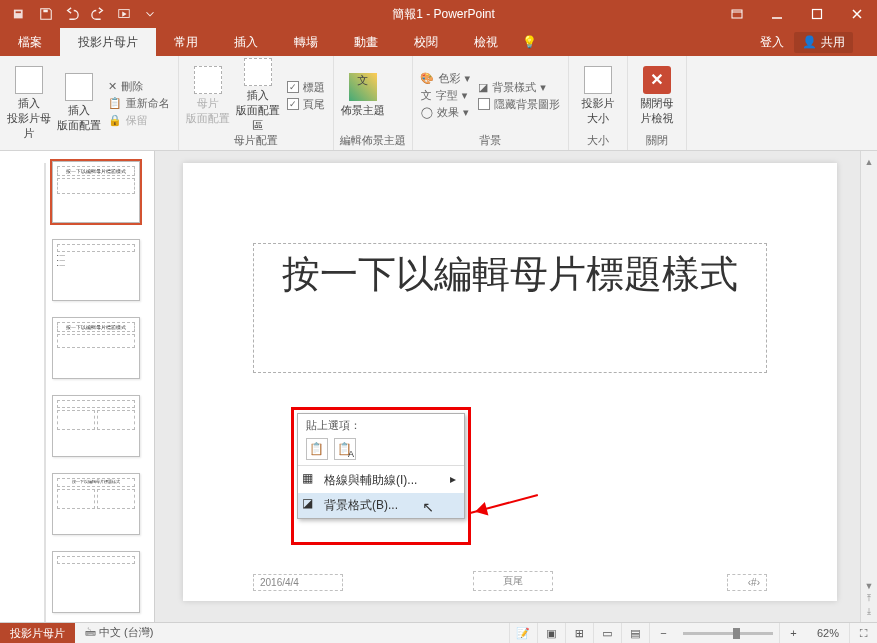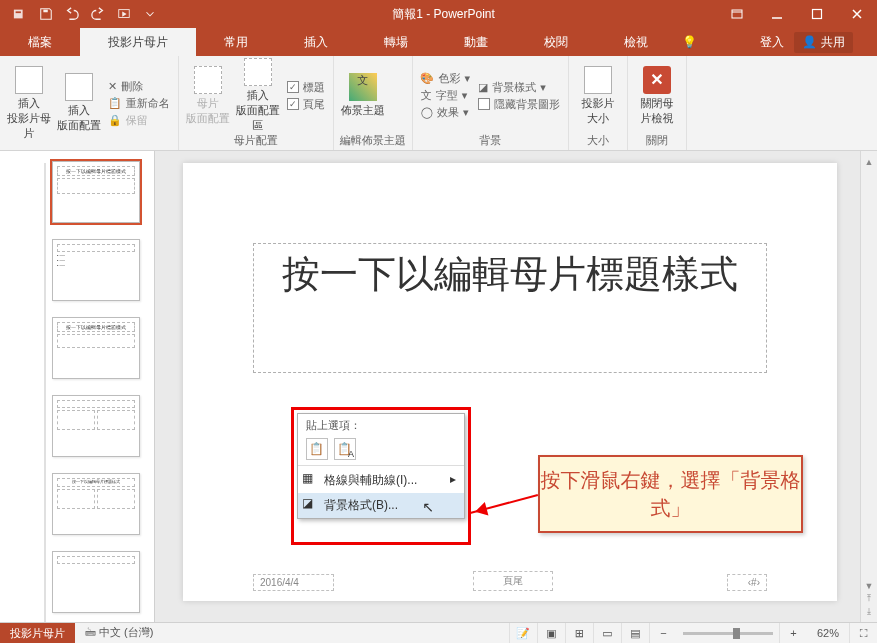--- a/index.html
+++ b/index.html
@@ -7,21 +7,21 @@
 
 .titlebar { background: #b7472a; height: 28px; display: flex; align-items: center; color: #fff; font-size: 12px; }
 .qat { display: flex; align-items: center; gap: 2px; padding: 0 8px; }
 .qat-btn { width: 24px; height: 24px; display: flex; align-items: center; justify-content: center; opacity: 0.9; }
 .qat-btn svg { width: 14px; height: 14px; }
 .title-center { flex: 1; text-align: center; }
 .win-controls { display: flex; }
 .win-btn { width: 40px; height: 28px; display: flex; align-items: center; justify-content: center; }
 
 .menubar { background: #b7472a; height: 28px; display: flex; align-items: center; color: #fff; font-size: 12px; }
-.menutab { padding: 0 28px; height: 100%; display: flex; align-items: center; }
+.menutab { padding: 0 18px; height: 100%; display: flex; align-items: center; }
 .menutab.active { background: #f3f3f3; color: #444; }
 .tellme { color: #f5c9bd; padding: 0 6px; display: flex; align-items: center; gap: 4px; }
 .menu-right { margin-left: auto; display: flex; align-items: center; gap: 10px; padding-right: 24px; }
 .share-btn { background: #a23e24; padding: 2px 8px; border-radius: 2px; display: flex; align-items: center; gap: 4px; }
 
 .ribbon { background: #f3f3f3; height: 95px; display: flex; border-bottom: 1px solid #d4d4d4; font-size: 11px; color: #444; }
 .rgroup { border-right: 1px solid #e0e0e0; padding: 2px 6px; display: flex; flex-direction: column; justify-content: space-between; }
 .rgroup-label { text-align: center; font-size: 11px; color: #666; }
 .rgroup-body { flex: 1; display: flex; align-items: center; gap: 4px; }
 .big-btn { display: flex; flex-direction: column; align-items: center; gap: 2px; width: 46px; text-align: center; }
@@ -326,21 +326,21 @@
     <div class="thumb-wrap">
         <div class="thumb">
           <div class="t-box" style="height:8px;"></div>
         </div>
       </div>
   </div>
 
   <div class="editarea">
     <div class="canvas">
       <div class="txtbox title-box">按一下以編輯母片標題樣式</div>
-      <div class="footer-box" style="left:70px;width:81px;">2016/4/4</div>
+      <div class="footer-box" style="left:70px;width:90px;">2016/4/4</div>
       <div class="footer-box" style="left:290px;width:80px;text-align:center;">頁尾</div>
       <div class="footer-box" style="right:70px;width:40px;text-align:right;">‹#›</div>
 
       <div class="context-menu">
         <div class="cm-sec-label">貼上選項：</div>
         <div class="cm-row">
           <div class="paste-ico">📋</div>
           <div class="paste-ico" style="position:relative;">📋<span style="position:absolute;right:1px;bottom:0;font-size:9px;">A</span></div>
         </div>
         <div class="cm-sep"></div>
@@ -351,21 +351,20 @@
         </div>
         <div class="cm-item hover">
           <span class="mi-ico">◪</span>
           <span>背景格式(B)...</span>
           <span style="position:absolute;right:30px;top:6px;font-size:14px;">↖</span>
         </div>
       </div>
 
       <div class="red-frame menu"></div>
       <div class="arrow"></div>
-      <div class="callout">按下滑鼠右鍵，選擇「背景格式」</div>
     </div>
 
     <div class="vscroll">
       <div class="sbtn">▲</div>
       <div style="flex:1;"></div>
       <div class="sbtn">▼</div>
       <div class="sbtn">⤒</div>
       <div class="sbtn">⤓</div>
     </div>
   </div>

